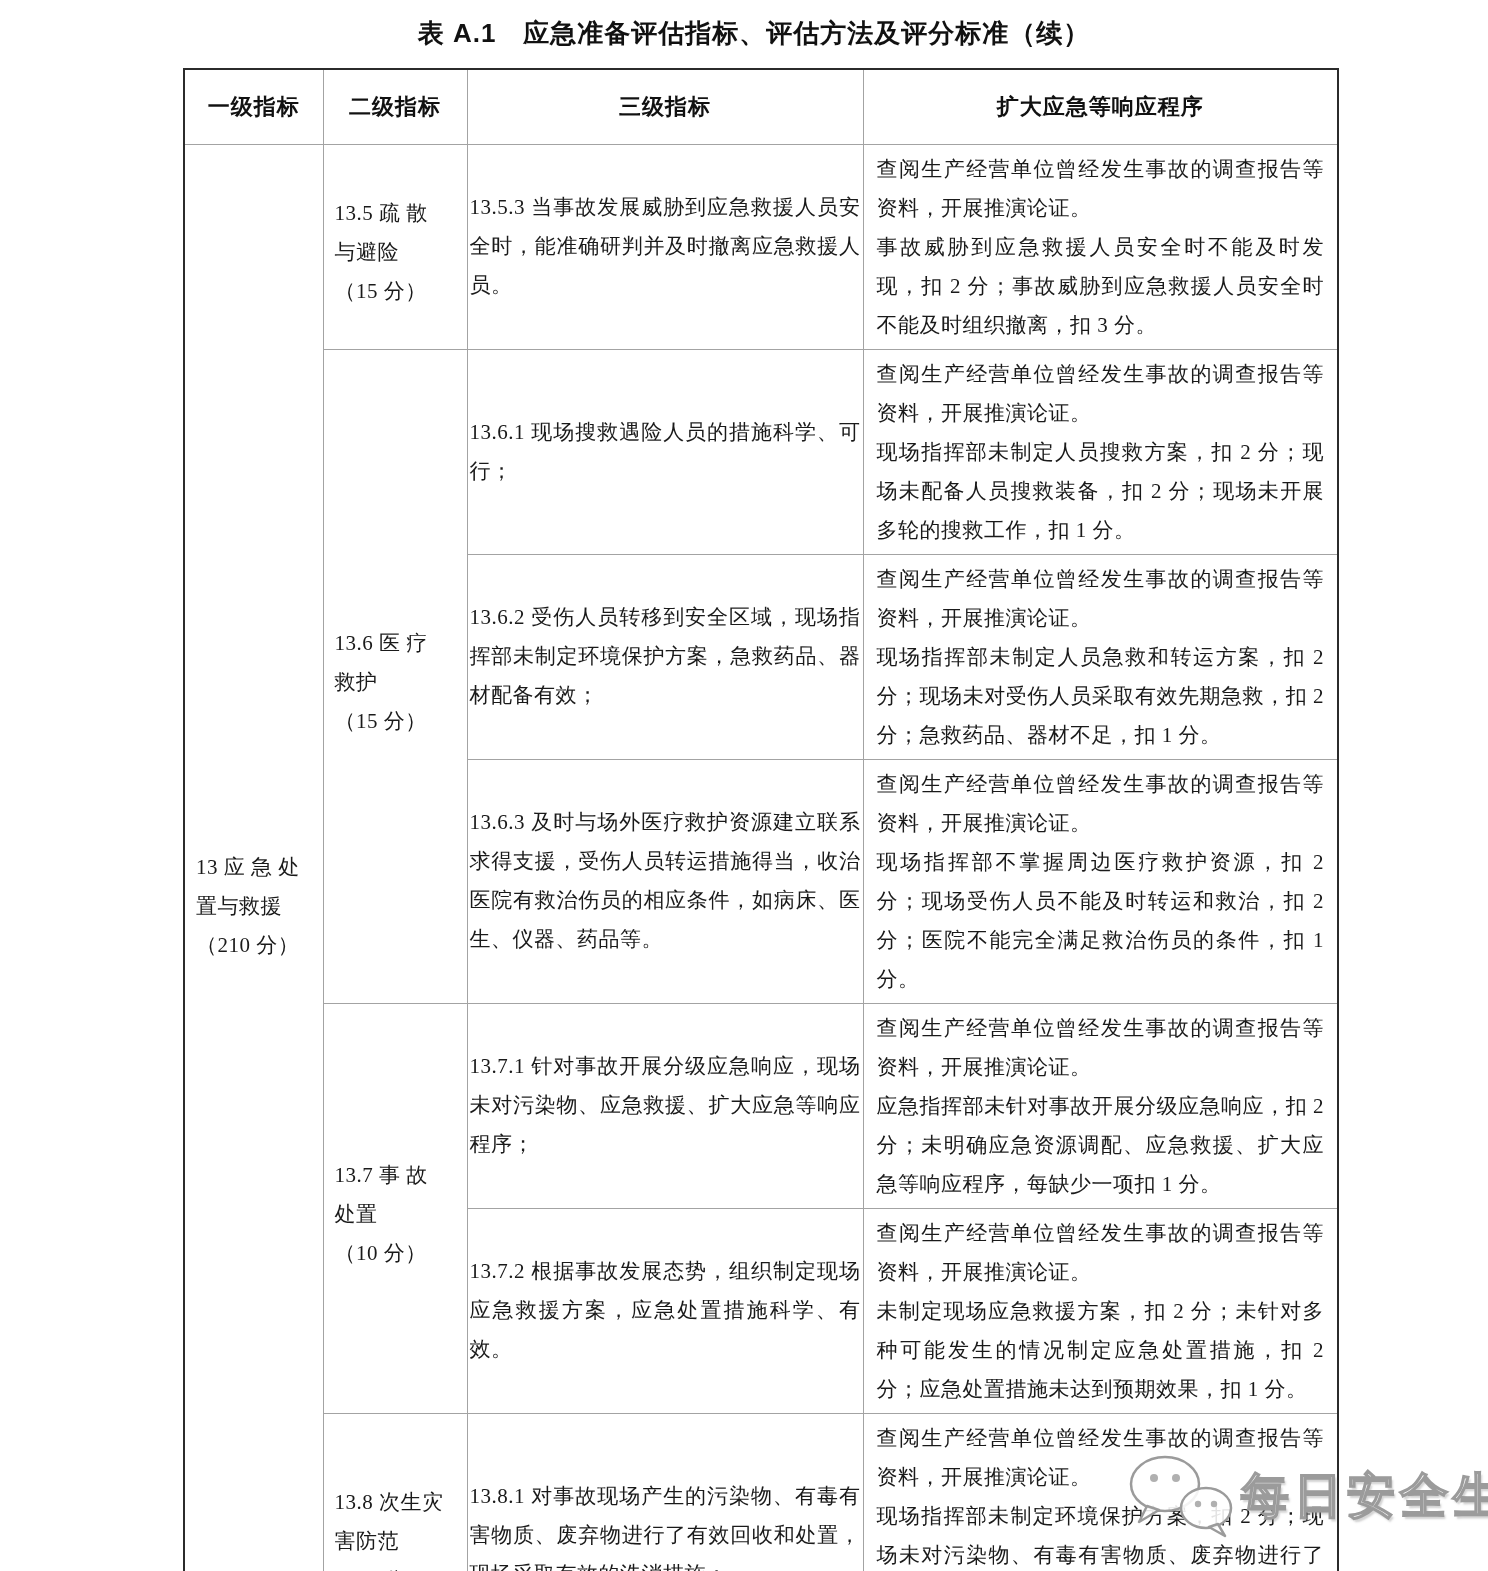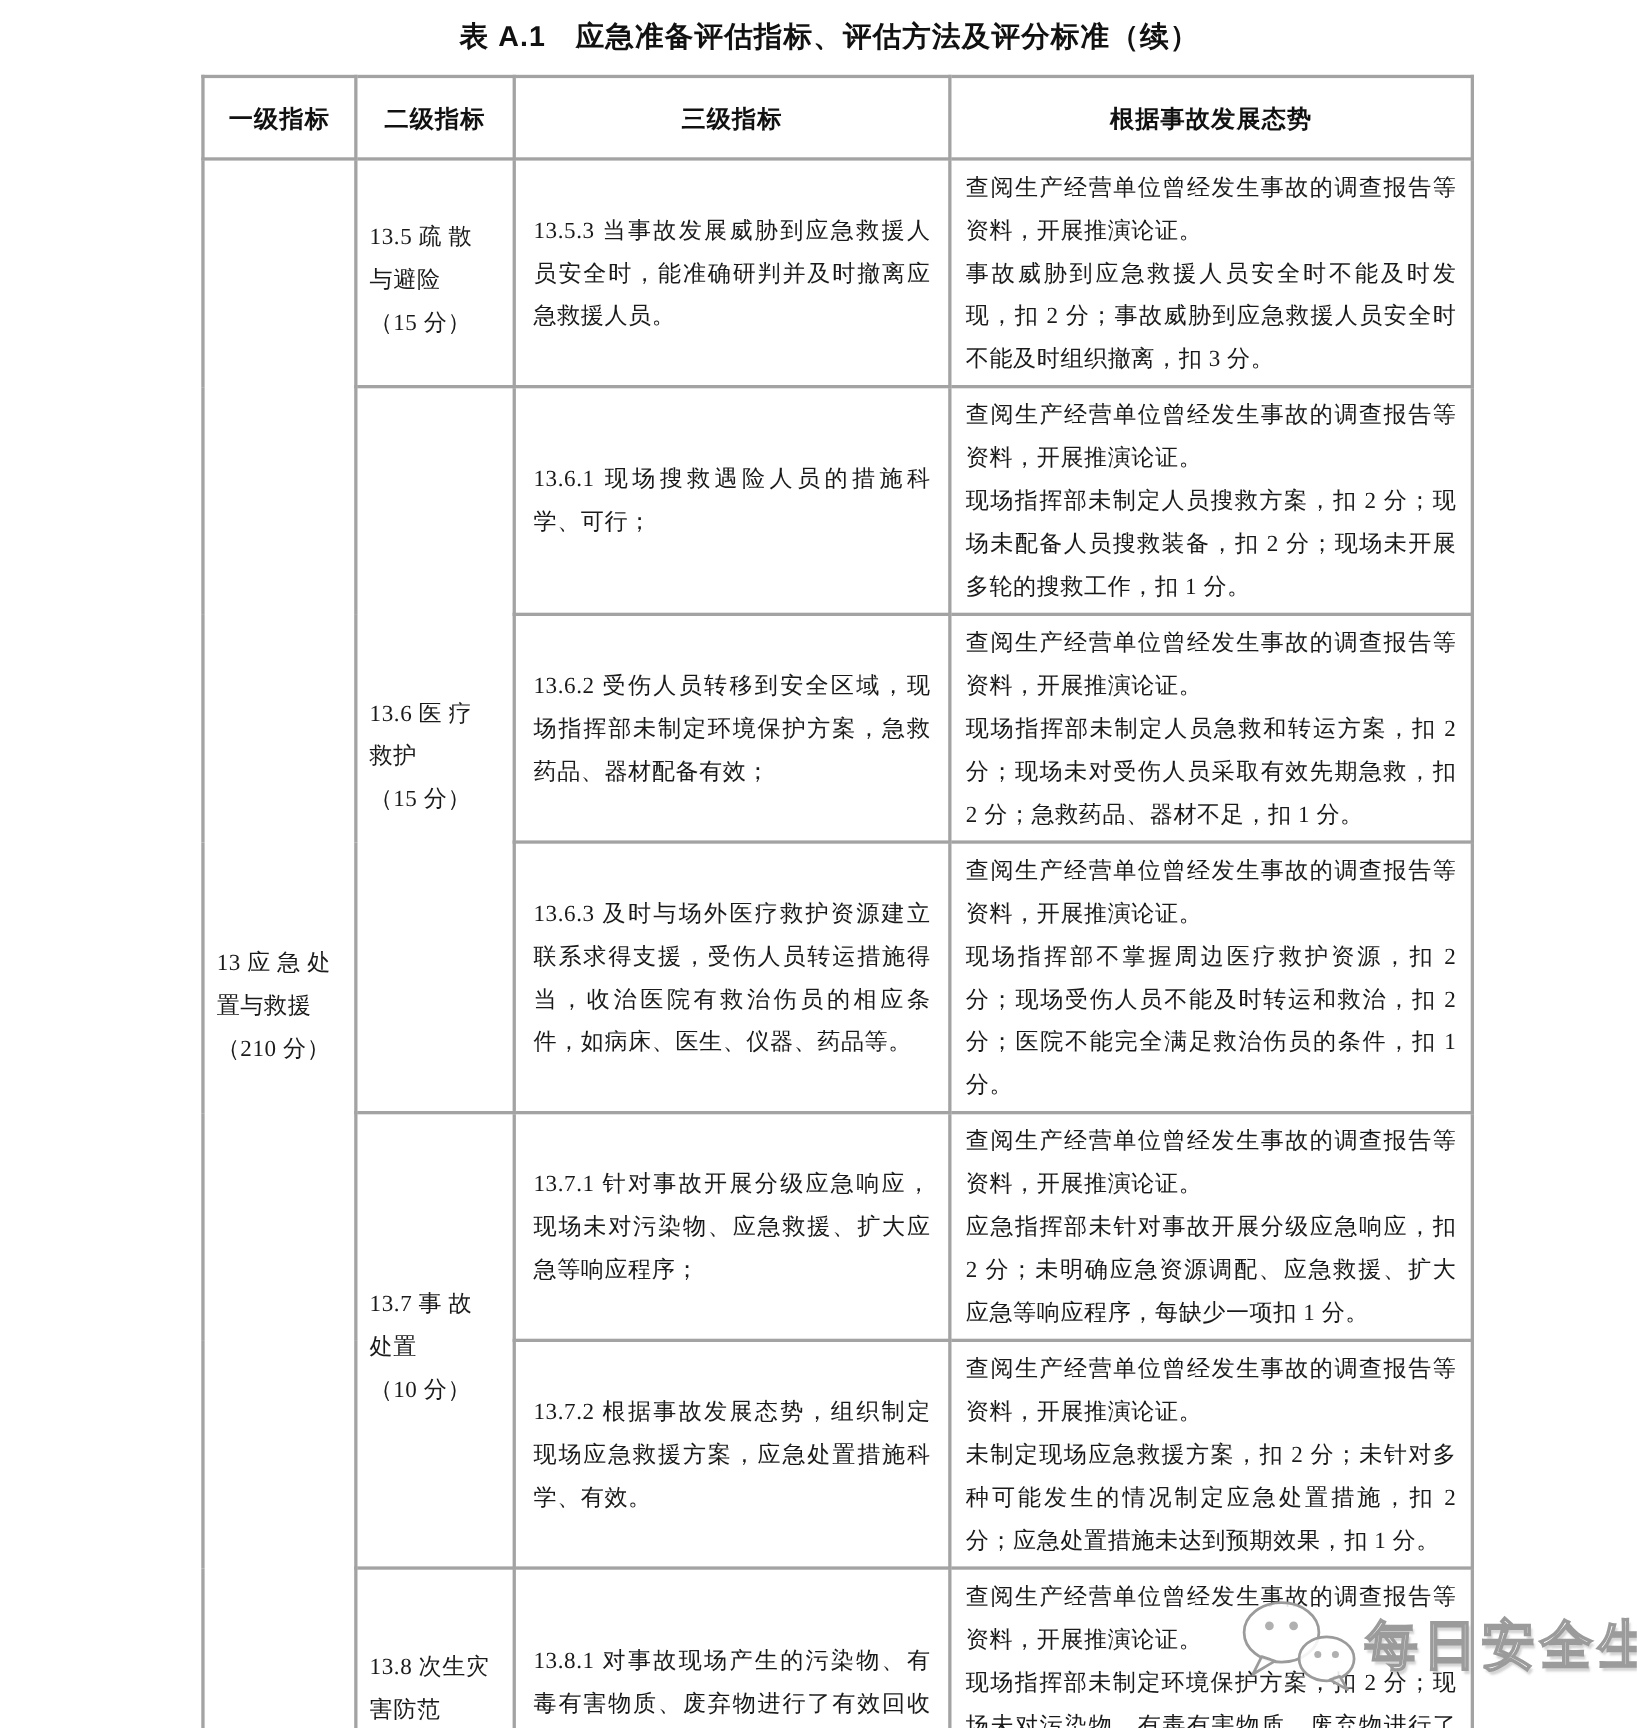--- a/index.html
+++ b/index.html
@@ -13,38 +13,38 @@
     text-align:center;font-size:26px;font-weight:bold;
     font-family:"Liberation Sans","DejaVu Sans",sans-serif;
     letter-spacing:1px;color:#111;padding-left:10px;
   }
   table.eval-table{
     position:absolute;left:183px;top:68px;width:1154px;
     border-collapse:collapse;table-layout:fixed;
     border:2px solid #2b2b2b;background:#fff;
   }
   .eval-table th,.eval-table td{
-    border:3px solid #a3a3a3;
+    border:1px solid #a3a3a3;
     font-size:21px;line-height:39px;
     box-sizing:border-box;
   }
   .eval-table th{
     height:75px;font-size:22px;font-weight:bold;text-align:center;
     vertical-align:middle;
     font-family:"Liberation Sans","DejaVu Sans",sans-serif;
     letter-spacing:1px;color:#111;
   }
   td.c1,td.c2{
     vertical-align:middle;text-align:left;
     padding:12px 8px 0 11px;white-space:pre-line;
     letter-spacing:0.5px;
   }
   td.c3{
     vertical-align:middle;text-align:justify;
-    padding:4px 16px;letter-spacing:0.5px;margin-top:35px;
+    padding:4px 2px;letter-spacing:0.5px;margin-top:35px;
   }
   td.c4{
     vertical-align:top;text-align:justify;
     padding:5px 13px 4px 13px;white-space:pre-line;
     letter-spacing:0.5px;
     margin-top:23px;
   }
   .watermark{
     position:absolute;left:1125px;top:1450px;z-index:5;
     display:flex;align-items:center;gap:4px;
@@ -69,21 +69,21 @@
     <col style="width:139px">
     <col style="width:144px">
     <col style="width:396px">
     <col style="width:475px">
   </colgroup>
   <thead>
     <tr style="height:75px">
       <th>一级指标</th>
       <th>二级指标</th>
       <th>三级指标</th>
-      <th>根据事故发展态势</th>
+      <th>扩大应急等响应程序</th>
     </tr>
   </thead>
   <tbody>
     <tr style="height:193px">
       <td class="c1" rowspan="7">13 应 急 处
 置与救援
 （210 分）</td>
       <td class="c2">13.5 疏 散
 与避险
 （15 分）</td>

